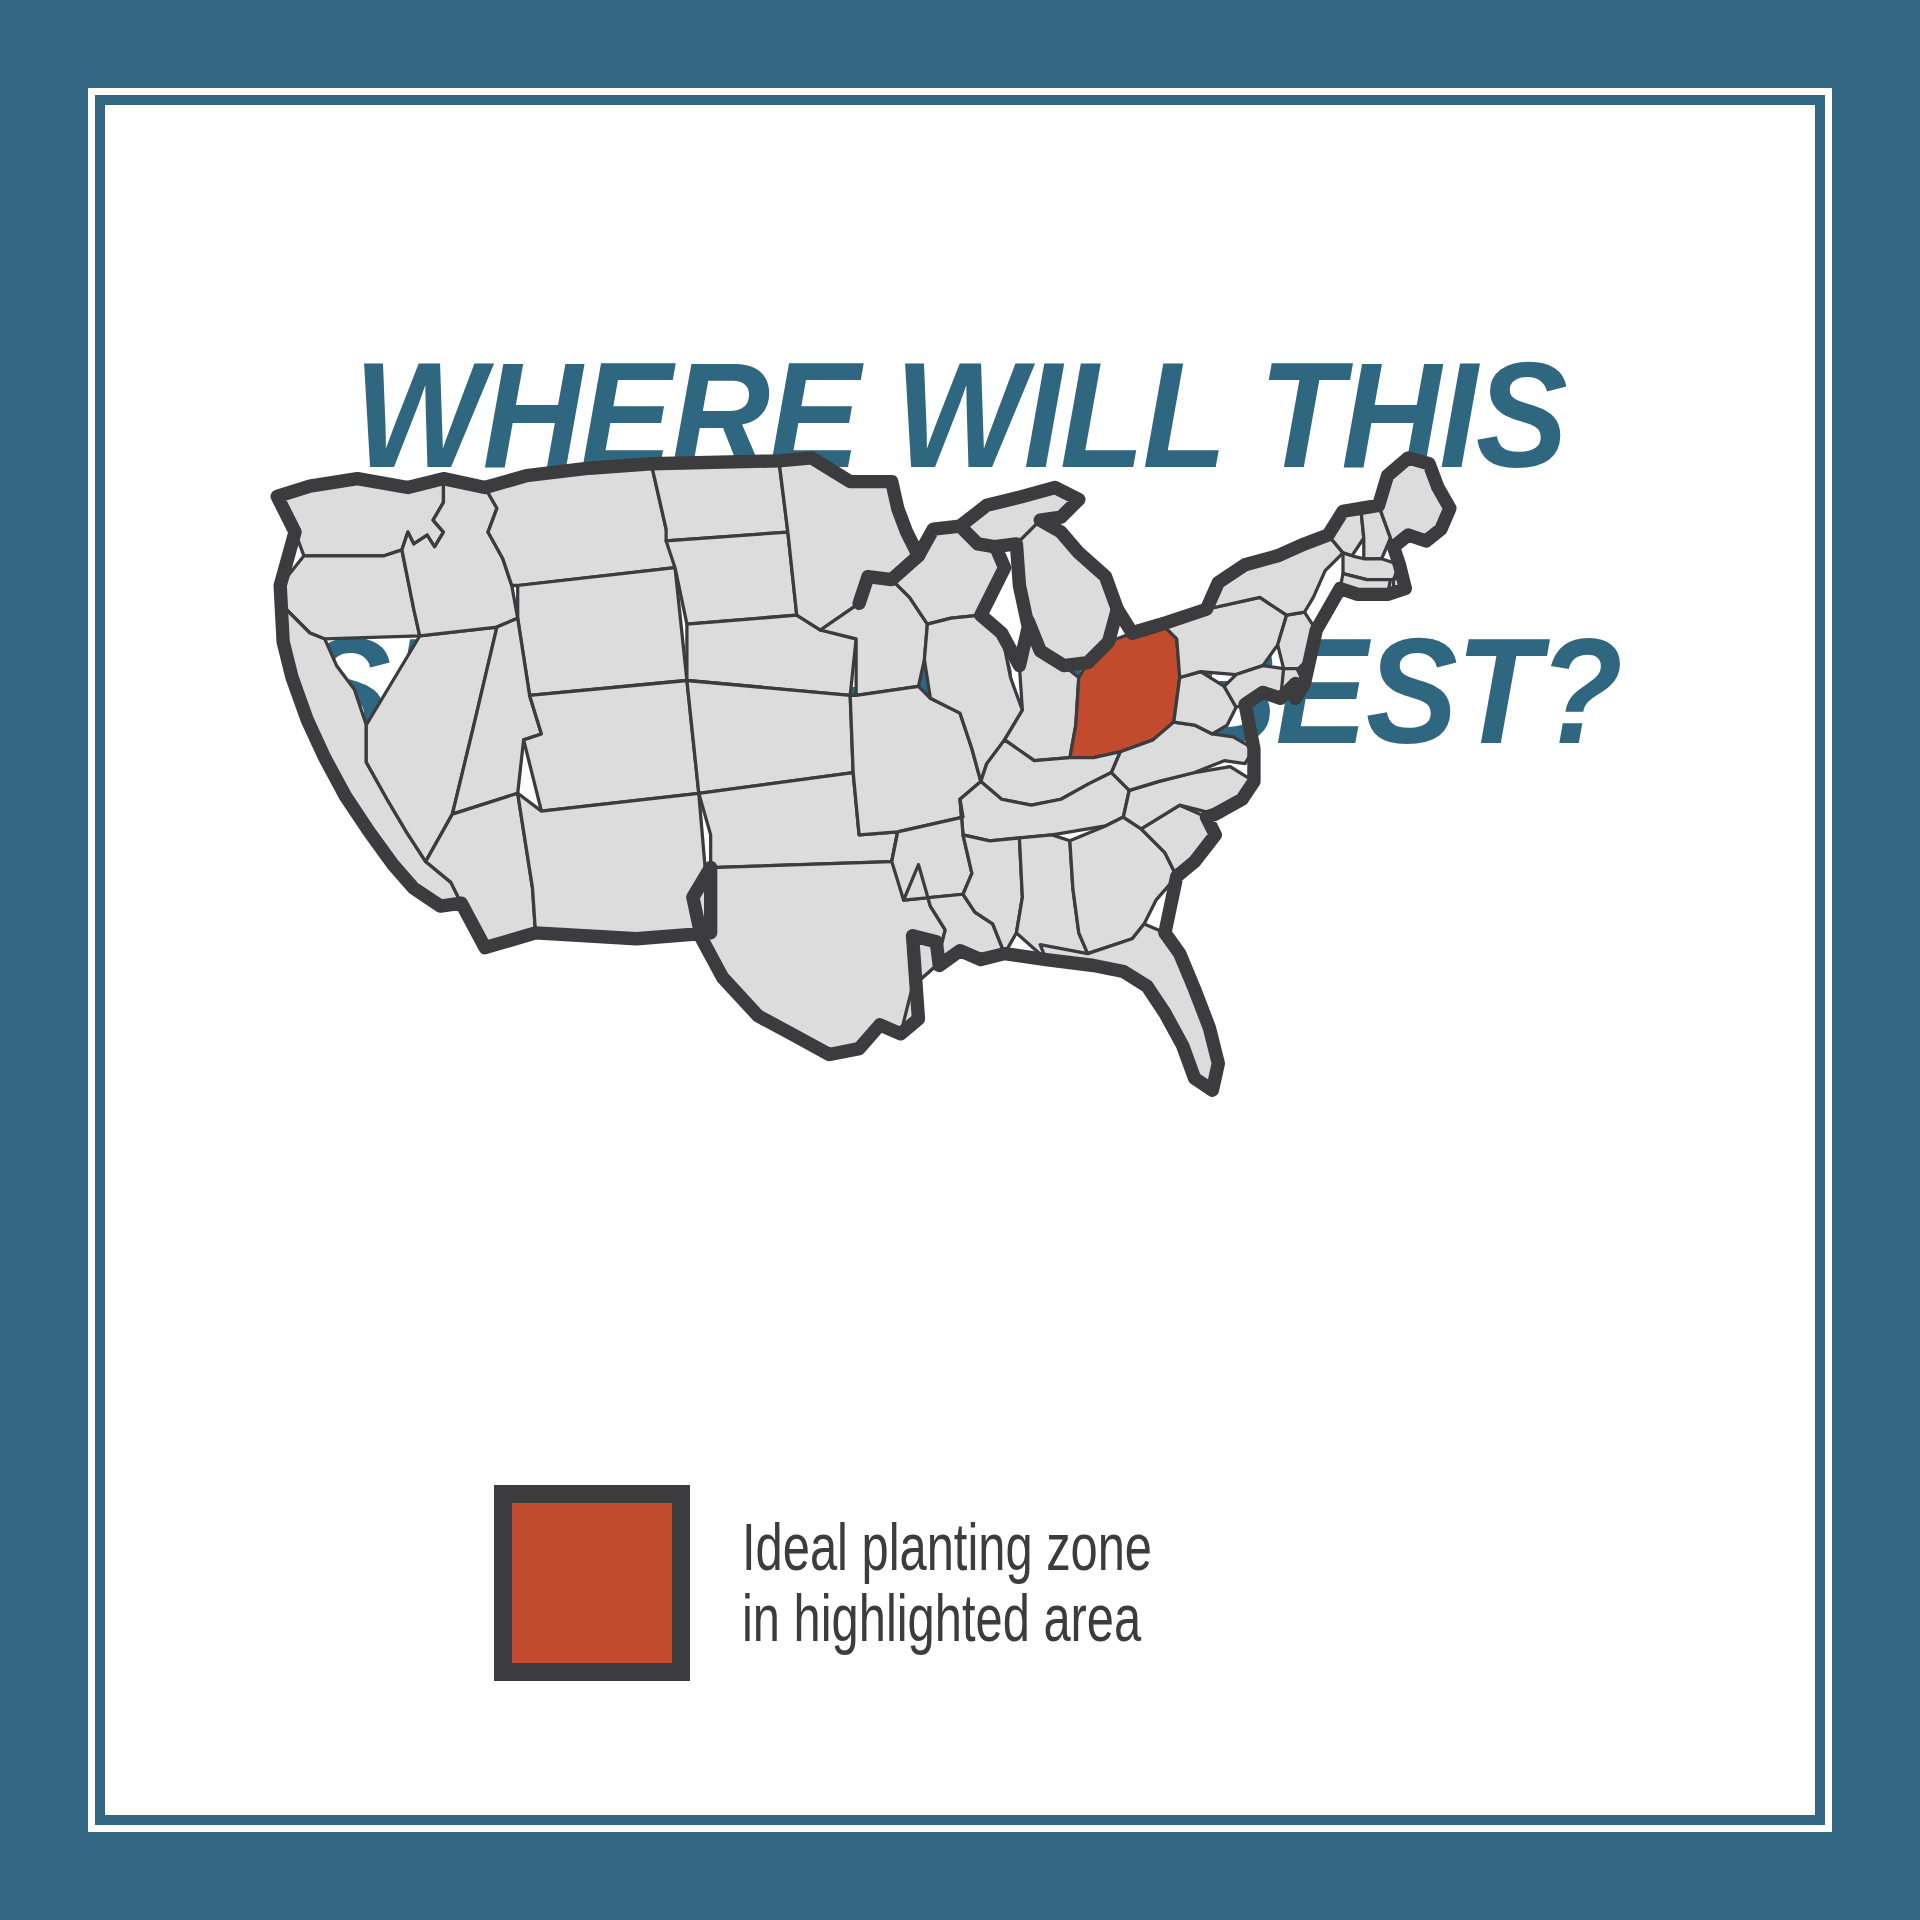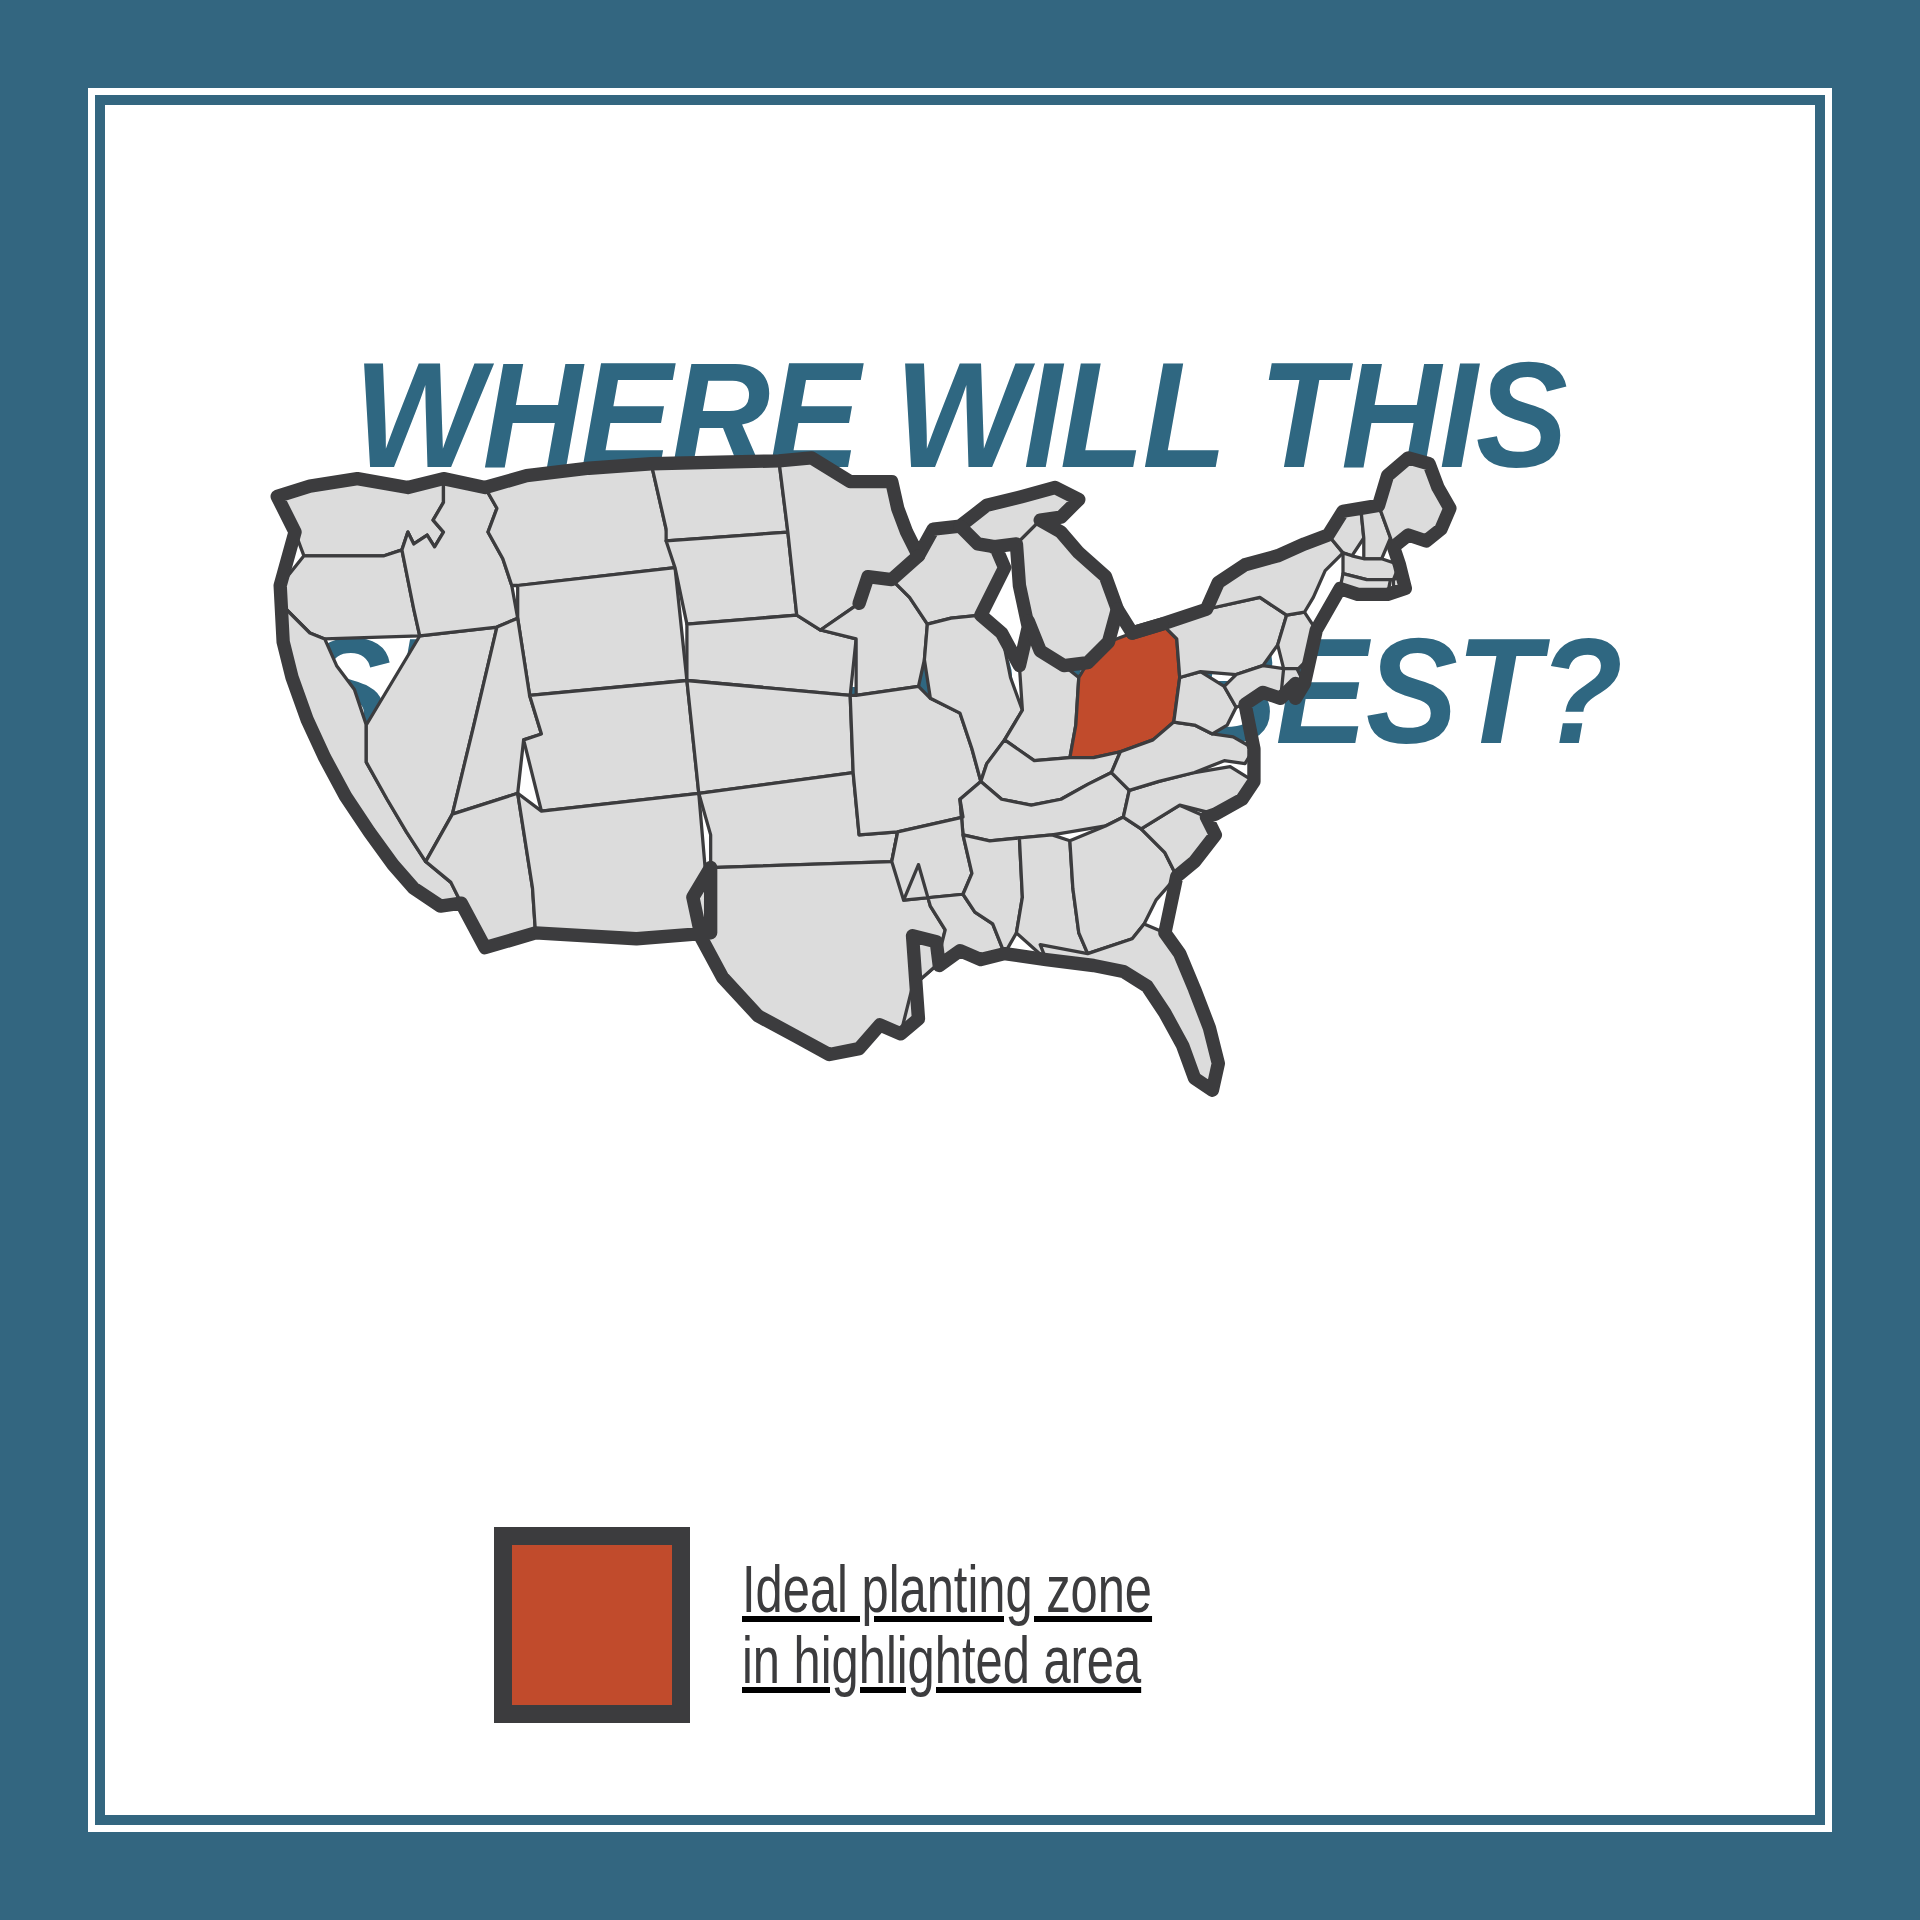--- a/index.html
+++ b/index.html
@@ -57,22 +57,22 @@
 
   
   .map-wrap{
     position:absolute;left:100px;top:330px;
     width:1500px;height:950px;
   }
   .map-wrap svg{display:block;width:100%;height:100%;}
 
   
   .legend{
-    position:absolute;left:381px;top:1414px;
-    display:flex;align-items:center;text-decoration:underline;
+    position:absolute;left:381px;top:1372px;
+    display:flex;align-items:center;
   }
   .legend-swatch{
     width:160px;height:160px;
     background:#c14b2c;
     border:18px solid #3c3c3e;
     box-sizing:content-box;
     flex:0 0 auto;
   }
   .legend-text{
     margin-left:52px;

